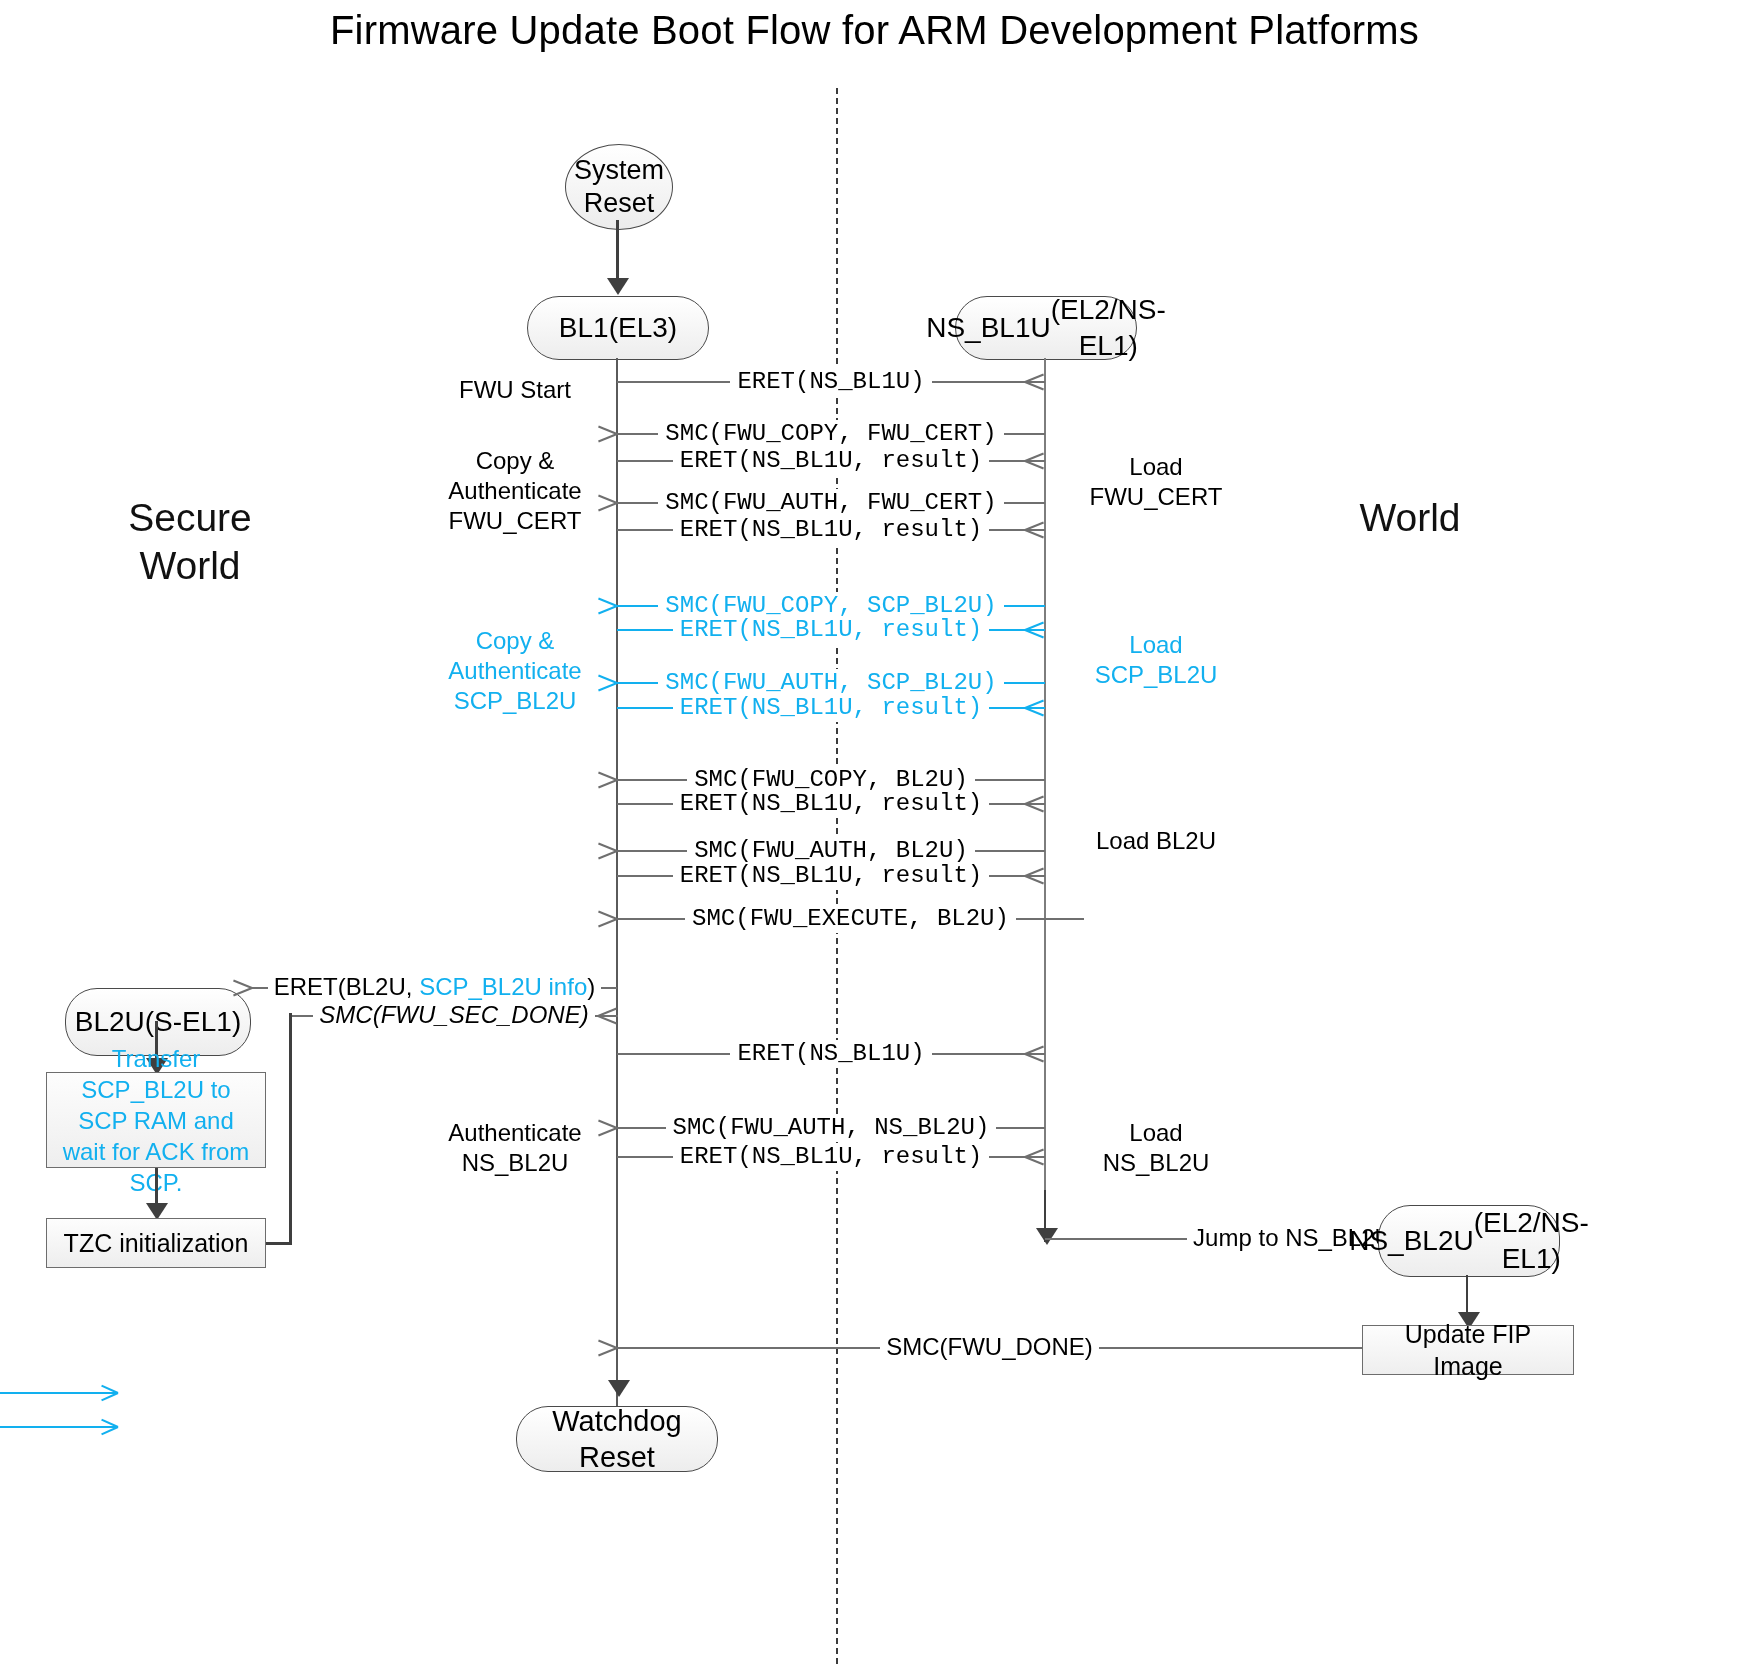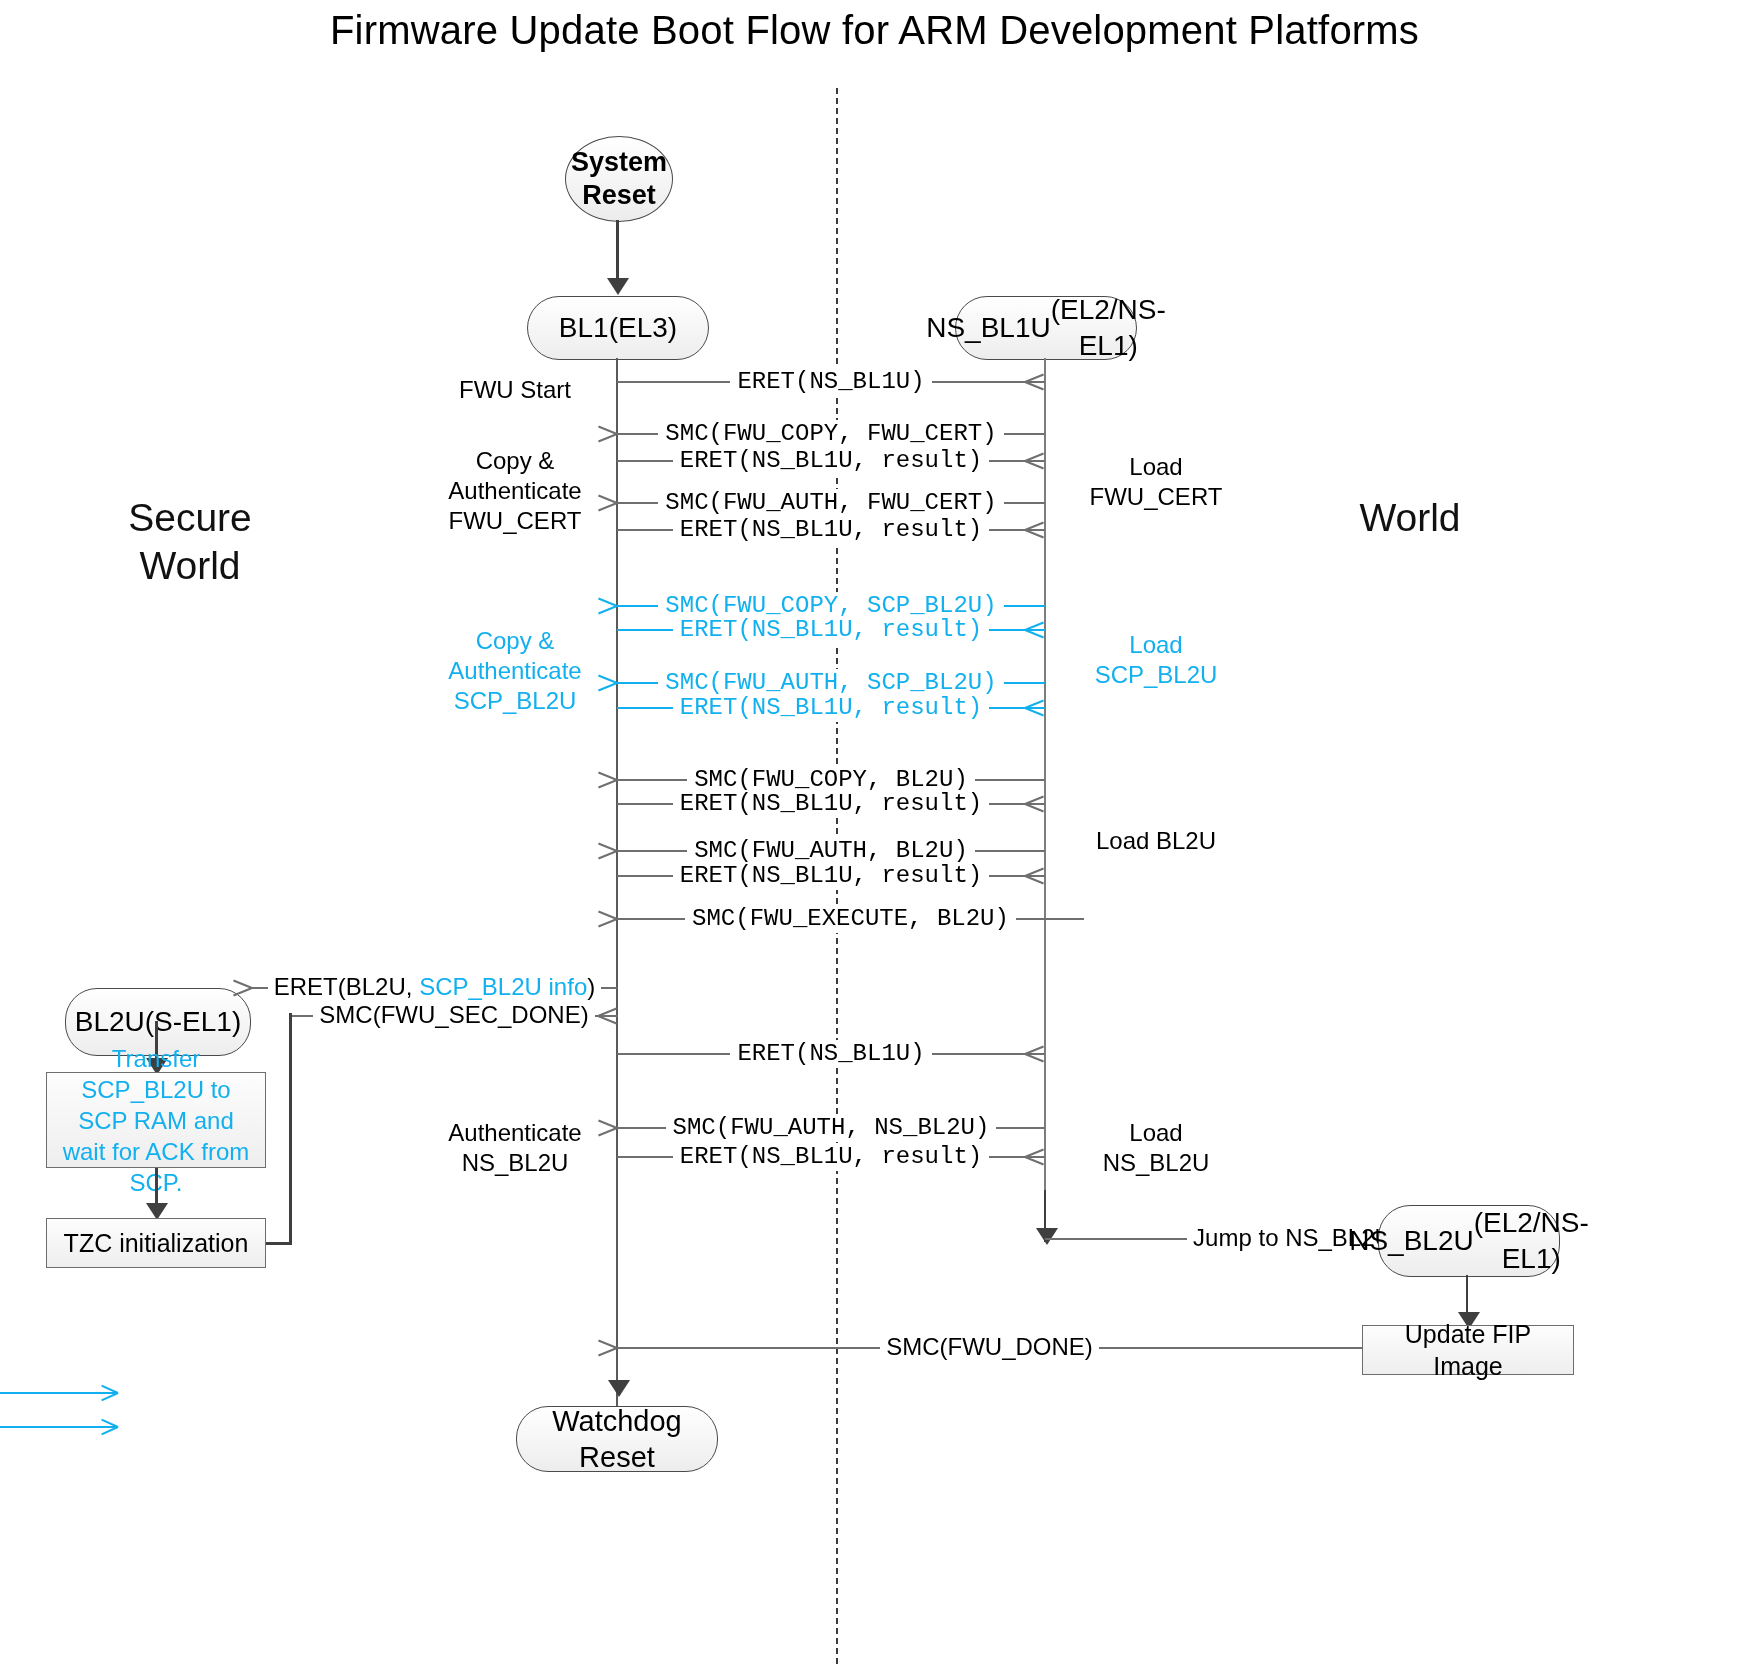--- a/index.html
+++ b/index.html
@@ -113,21 +113,21 @@
   <div class="abs" id="divider"></div>
 
   <div class="abs world" style="left:60px;top:494px;width:260px;">
     <div>Secure</div>
     <div>World</div>
   </div>
   <div class="abs world" style="left:1280px;top:494px;width:260px;">
     <div>World</div>
   </div>
 
-  <div class="abs ellipse" style="left:565px;top:136px;width:106px;height:84px;font-weight:bold;">
+  <div class="abs ellipse" style="left:565px;top:144px;width:106px;height:84px;">
     <div>
       <div>System</div>
       <div>Reset</div>
     </div>
   </div>
 
   <div class="abs flow" style="left:616px;top:220px;width:3px;height:62px;"></div>
   <div class="abs flowhead down" style="left:607px;top:278px;"></div>
 
   <div class="abs rrect" style="left:527px;top:296px;width:180px;height:62px;">
@@ -337,21 +337,21 @@
       </span>
     </div>
   </div>
 
   <div class="abs" style="left:290px;top:1003px;width:328px;height:26px;">
     <div class="abs" style="left:0;right:0;top:12px;height:2px;background:#6f6f6f;"></div>
     <div class="abs ah right" style="left:328px;top:12px;">
         <span></span>
         <span></span>
       </div>
-    <div class="abs" style="left:0;right:0;top:-2px;text-align:center;">
+    <div class="abs" style="left:0;right:0;top:-2px;text-align:center;font-style:italic;">
       <span style="background:#fff;padding:0 6px;font-size:24px;">SMC(FWU_SEC_DONE)</span>
     </div>
   </div>
 
   <div class="abs flow" style="left:155px;top:1021px;width:3px;height:42px;"></div>
   <div class="abs flowhead down" style="left:146px;top:1058px;"></div>
 
   <div class="abs box cyan" style="left:46px;top:1072px;width:220px;height:96px;">
     <div>Transfer SCP_BL2U to SCP RAM and wait for ACK from SCP.</div>
   </div>

